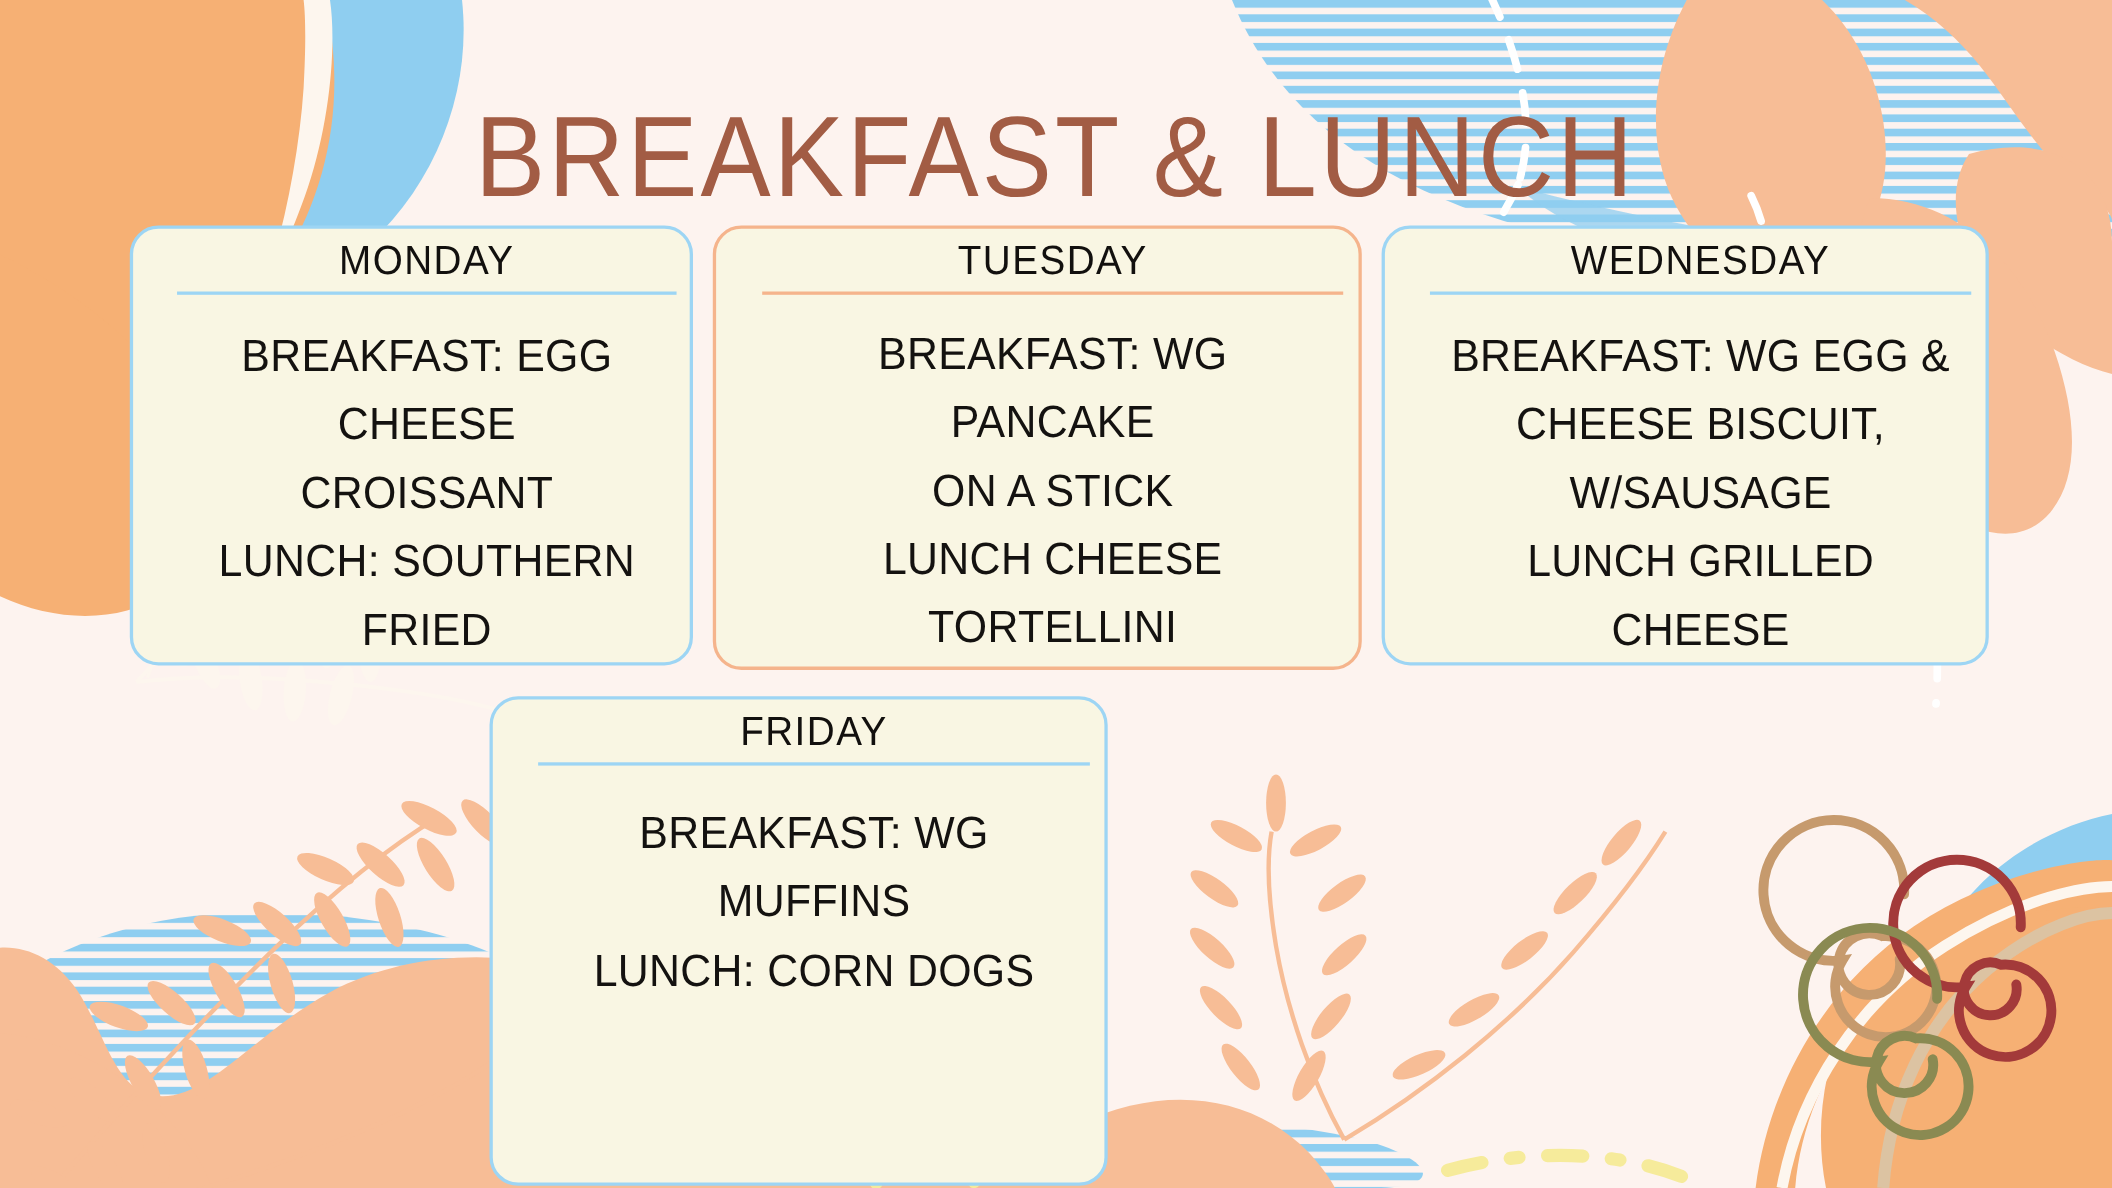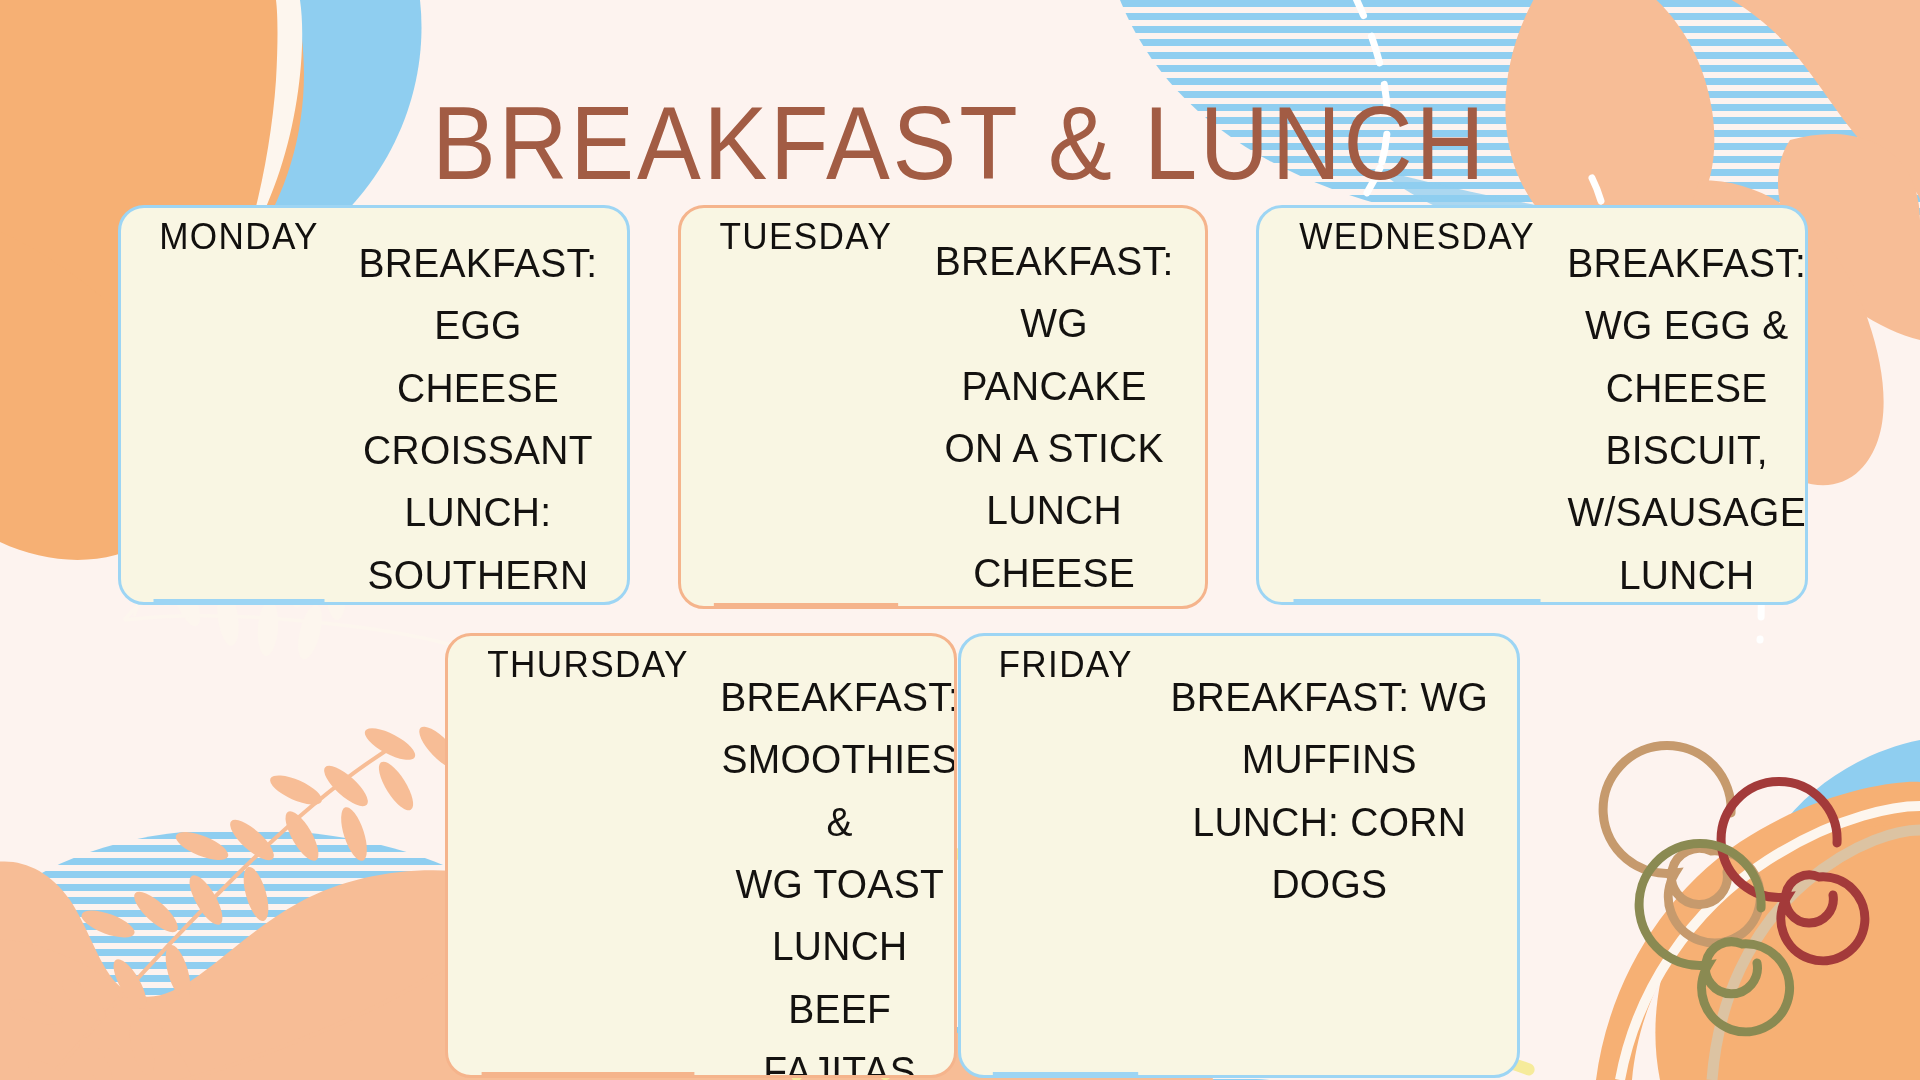--- a/index.html
+++ b/index.html
@@ -73,29 +73,29 @@
     width: 1075px;
     justify-content: space-between;
   }
 
   .day-card {
     box-sizing: border-box;
     background: #f9f6e3;
     border: 3px solid #9dd5f4;
     border-radius: 26px;
     display: flex;
-    flex-direction: row;
+    flex-direction: column;
     align-items: stretch;
     overflow: hidden;
     padding-left: 28px;
   }
   .day-card.peach { border-color: #f5b48c; }
 
   .card-w1 { width: 512px; height: 400px; }
-  .card-w2 { width: 530px; height: 404px; }
+  .card-w2 { width: 590px; height: 404px; }
   .card-w3 { width: 552px; height: 400px; }
   .card-t  { width: 512px; height: 445px; }
   .card-f  { width: 562px; height: 445px; }
 
   .day-head {
     flex: 0 0 auto;
     text-align: center;
     padding: 8px 6px 7px;
     border-bottom: 3px solid #9dd5f4;
     font-family: "Liberation Sans Narrow", "Liberation Sans", sans-serif;
@@ -334,29 +334,20 @@
         <span class="menu-line">CHEESE BISCUIT,</span>
         <span class="menu-line">W/SAUSAGE</span>
         <span class="menu-line">LUNCH GRILLED CHEESE</span>
       </div>
     </div>
 
   </div>
 
   <div class="row row-2">
 
-    <div class="day-card card-t peach">
-      <div class="day-head">THURSDAY</div>
-      <div class="day-body loose">
-        <span class="menu-line">BREAKFAST: SMOOTHIES &amp;</span>
-        <span class="menu-line">WG TOAST</span>
-        <span class="menu-line">LUNCH BEEF FAJITAS W/WG</span>
-        <span class="menu-line">SHELL</span>
-      </div>
-    </div>
 
     <div class="day-card card-f">
       <div class="day-head">FRIDAY</div>
       <div class="day-body loose">
         <span class="menu-line">BREAKFAST: WG MUFFINS</span>
         <span class="menu-line">LUNCH:  CORN DOGS</span>
       </div>
     </div>
 
   </div>

